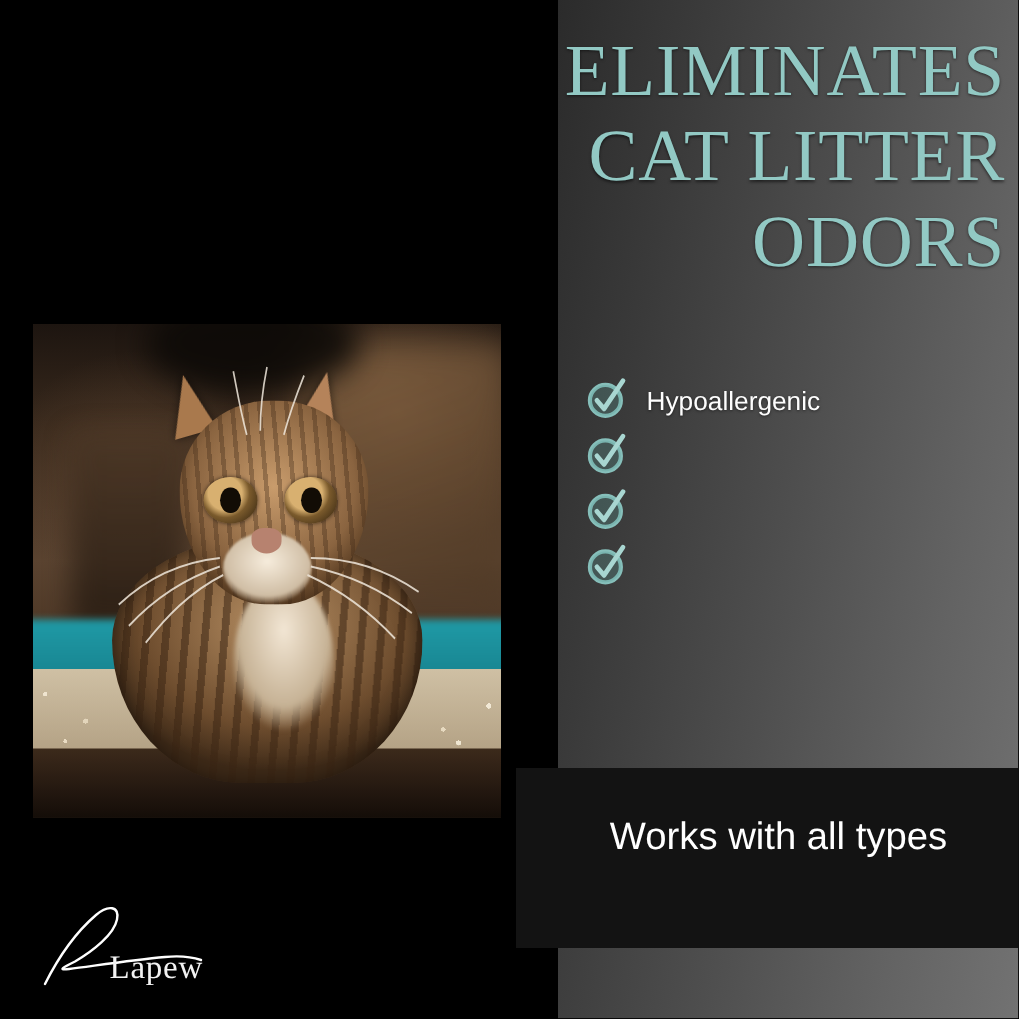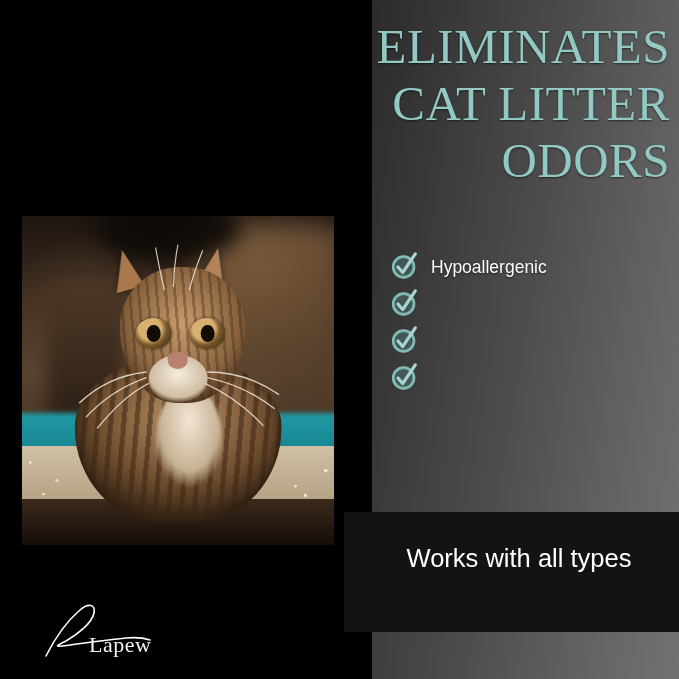--- a/index.html
+++ b/index.html
@@ -163,21 +163,21 @@
     position:absolute; left:344px; top:512px; width:335px; height:120px;
     background:#131313;
   }
   .cta-txt {
     position:absolute; left:30px; top:25px; width:290px;
     color:#fff; font-size:25.5px; line-height:43px;text-align:center;
   }
   .cta-txt span { display:block; }
 
   
-  .logo { position:absolute; left:44px; top:600px; width:130px; height:62px; }
+  .logo { position:absolute; left:28px; top:600px; width:130px; height:62px; }
   .logo svg { display:block; }
   .logo-word {
     position:absolute; left:45px; top:32px;
     font-family:"Liberation Serif", serif;
     font-size:22px; color:#f2f2f2; letter-spacing:.5px;
   }
 </style>
 </head>
 <body>
 

